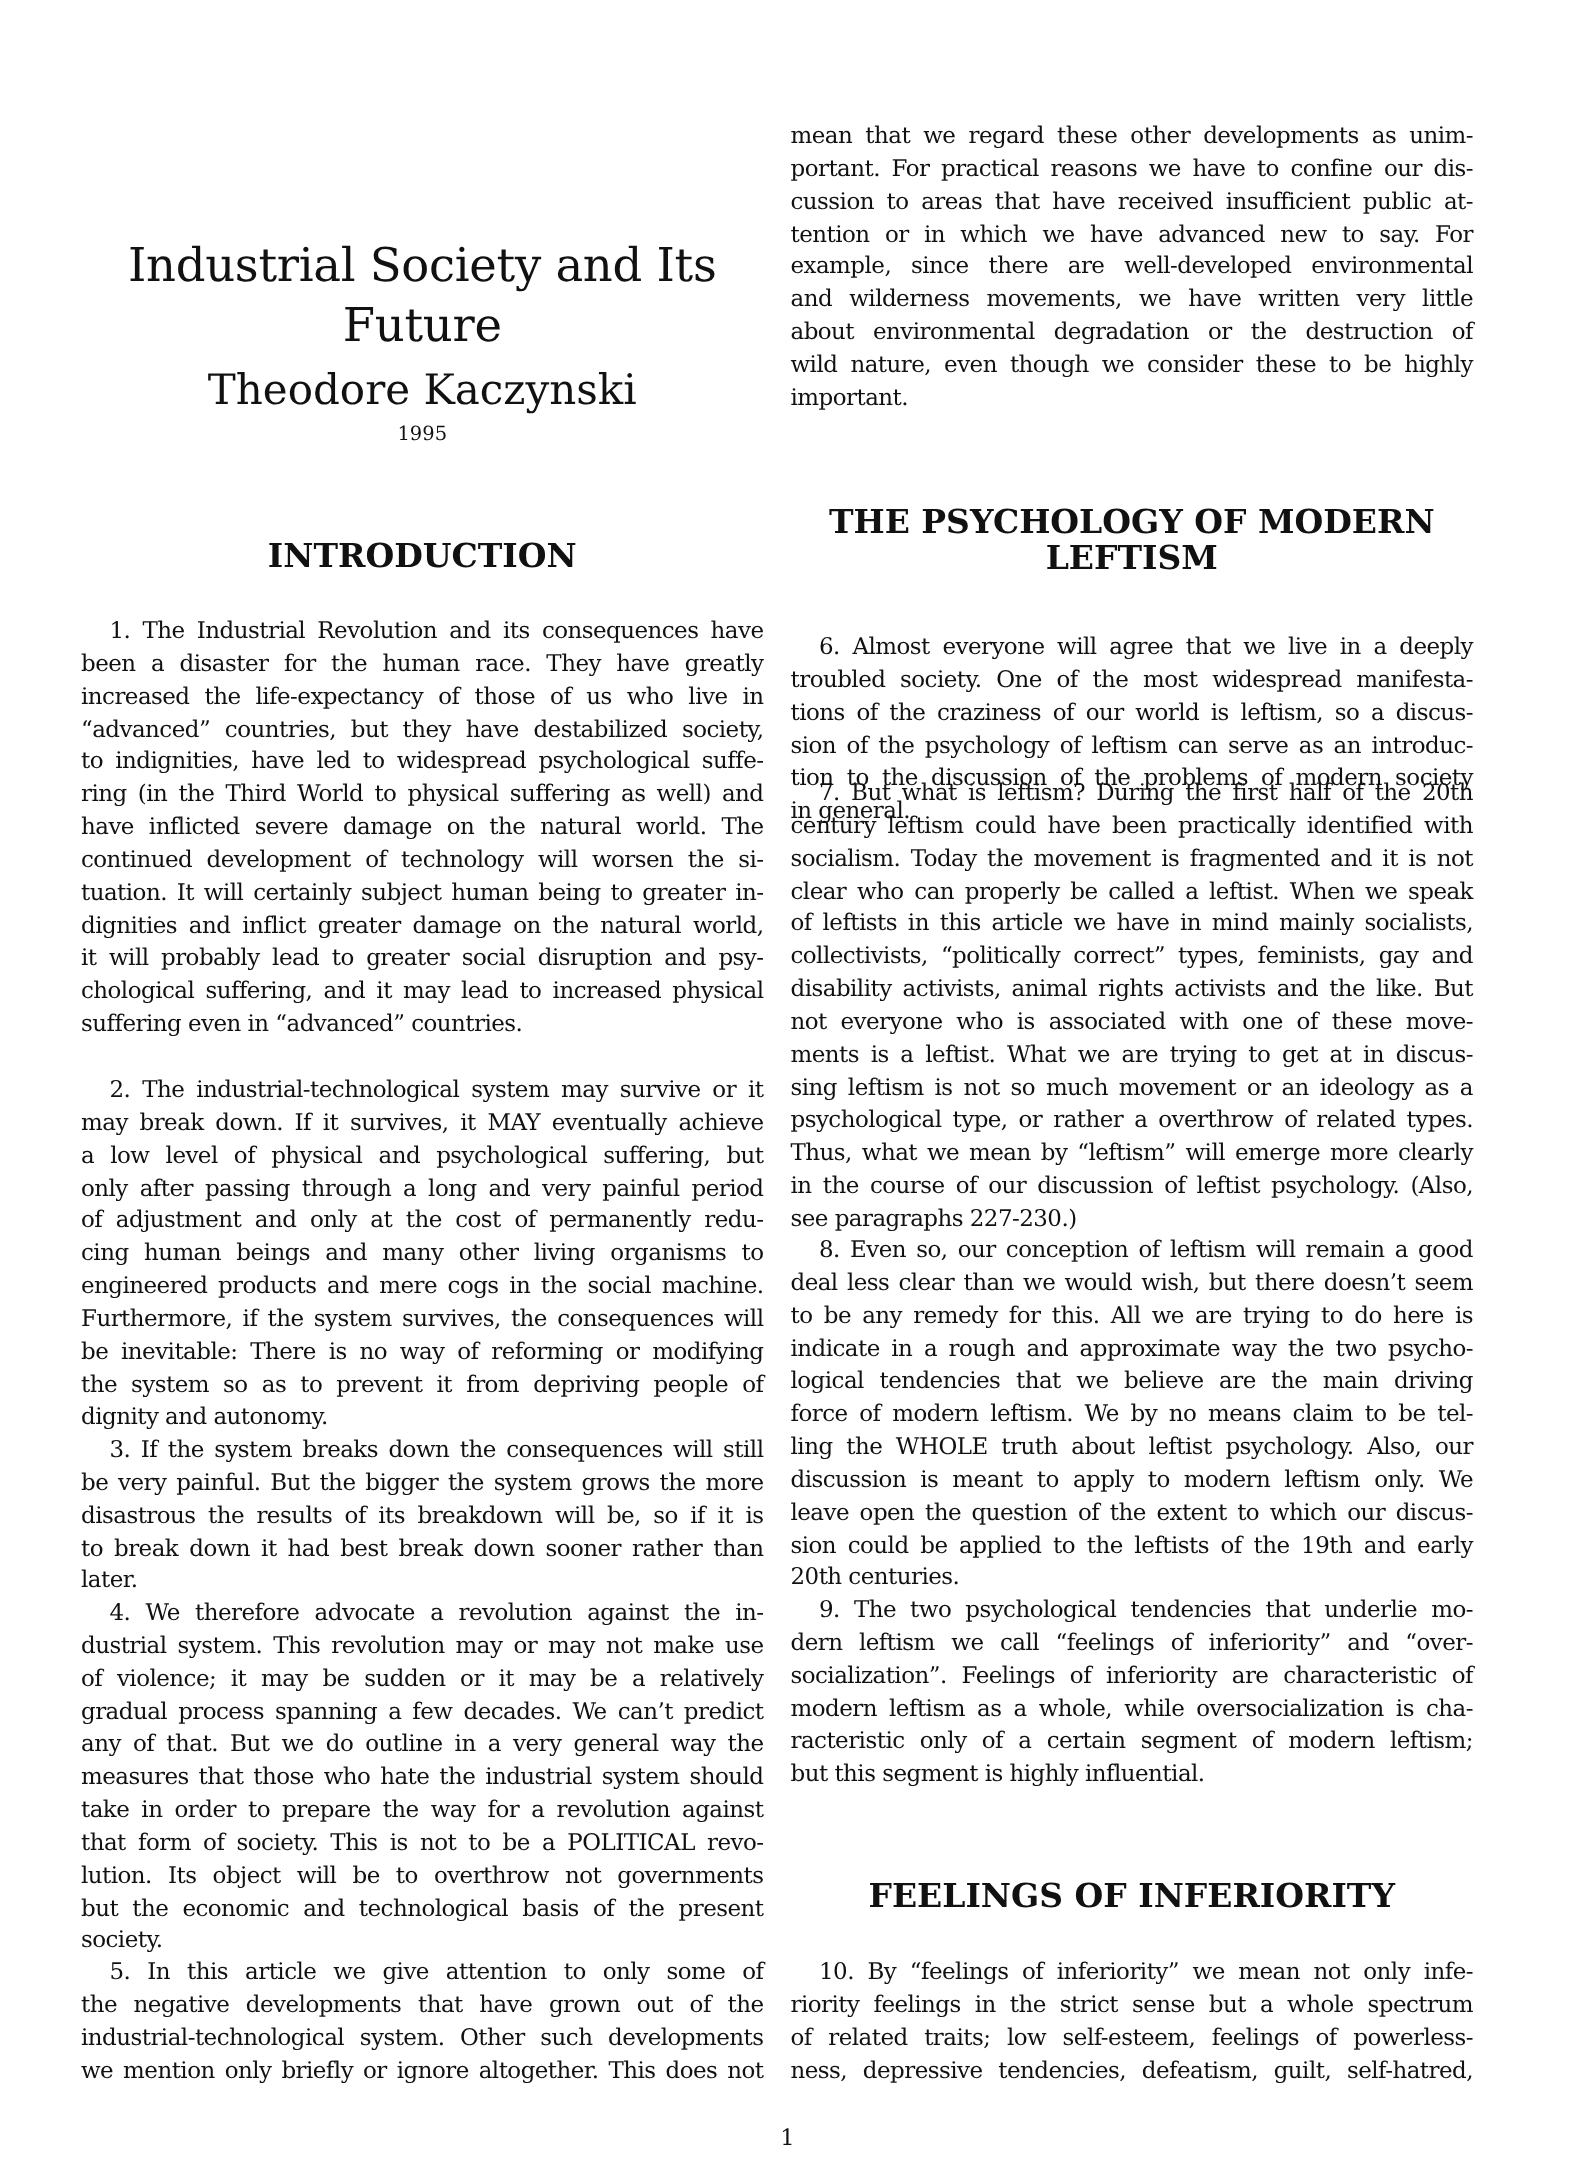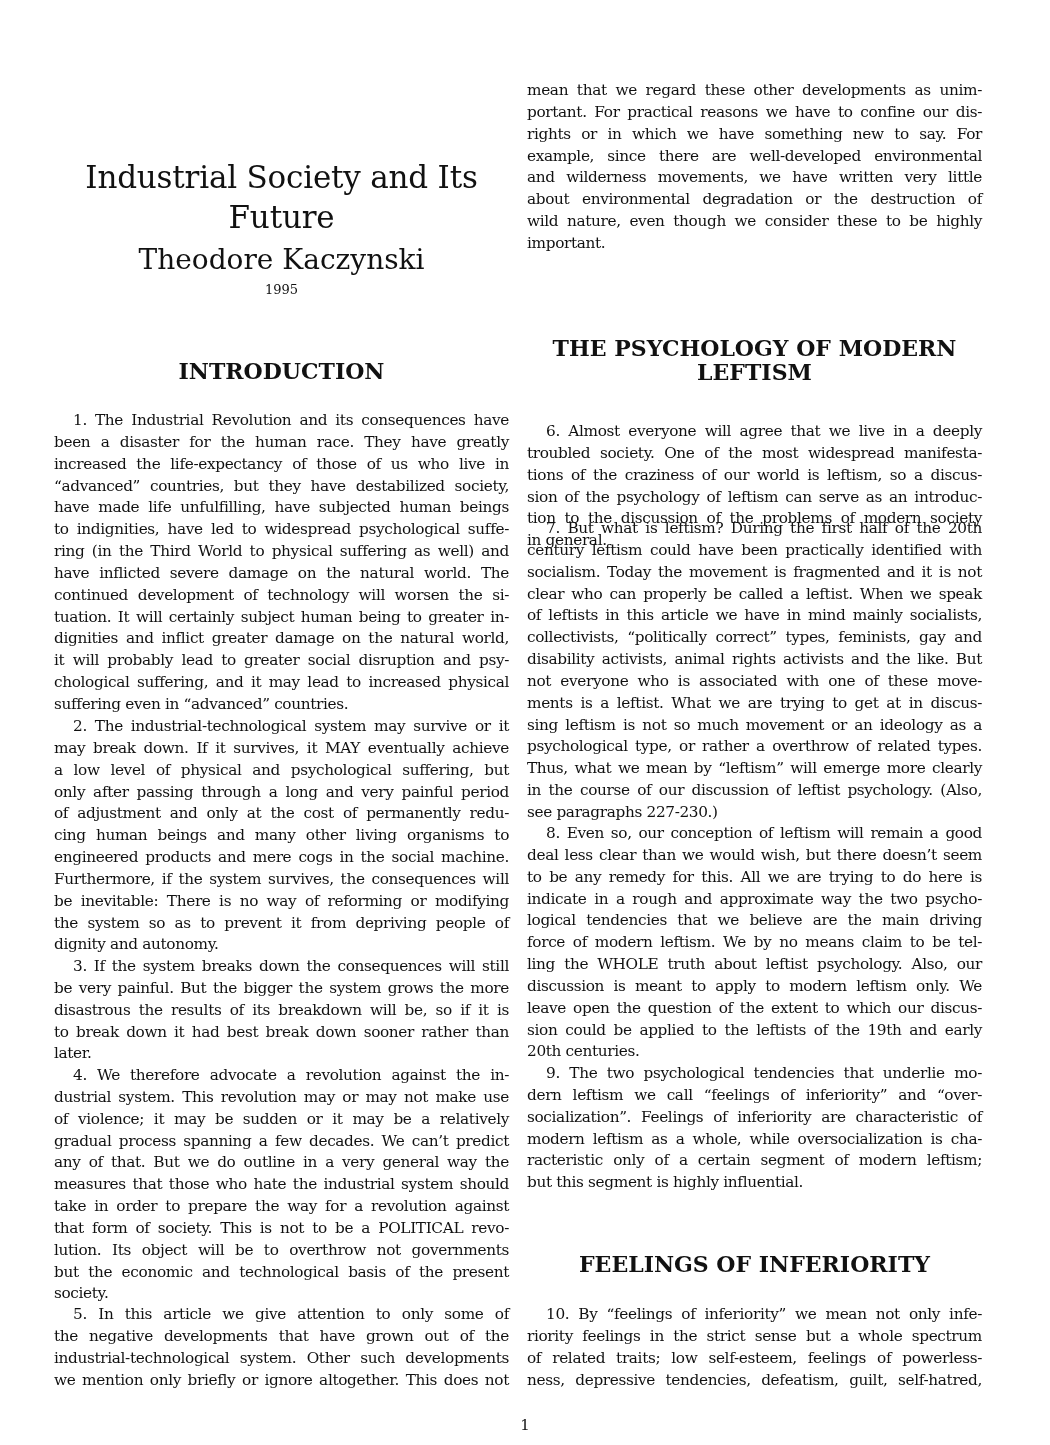--- a/index.html
+++ b/index.html
@@ -32,21 +32,20 @@
   <div class="doc-year">1995</div>
 </div>
 
 <h2 class="section-heading" style="left:54px; top:359px;">INTRODUCTION</h2>
 
 <div class="para" style="left:54px; top:410px;">
     <span class="line indent">1. The Industrial Revolution and its consequences have</span>
     <span class="line">been a disaster for the human race. They have greatly</span>
     <span class="line">increased the life-expectancy of those of us who live in</span>
     <span class="line">“advanced” countries, but they have destabilized society,</span>
-    <span class="line">have made life unfulfilling, have subjected human beings</span>
     <span class="line">to indignities, have led to widespread psychological suffe-</span>
     <span class="line">ring (in the Third World to physical suffering as well) and</span>
     <span class="line">have inflicted severe damage on the natural world. The</span>
     <span class="line">continued development of technology will worsen the si-</span>
     <span class="line">tuation. It will certainly subject human being to greater in-</span>
     <span class="line">dignities and inflict greater damage on the natural world,</span>
     <span class="line">it will probably lead to greater social disruption and psy-</span>
     <span class="line">chological suffering, and it may lead to increased physical</span>
     <span class="line last">suffering even in “advanced” countries.</span>
   </div>
@@ -86,21 +85,22 @@
 <div class="para" style="left:54px; top:1304px;">
     <span class="line indent">5. In this article we give attention to only some of</span>
     <span class="line">the negative developments that have grown out of the</span>
     <span class="line">industrial-technological system. Other such developments</span>
     <span class="line">we mention only briefly or ignore altogether. This does not</span>
   </div>
 
 <div class="para" style="left:527px; top:80px;">
     <span class="line">mean that we regard these other developments as unim-</span>
     <span class="line">portant. For practical reasons we have to confine our dis-</span>
-    <span class="line">rights or in which we have something new to say. For</span>
+    <span class="line">cussion to areas that have received insufficient public at-</span>
+    <span class="line">tention or in which we have advanced new to say. For</span>
     <span class="line">example, since there are well-developed environmental</span>
     <span class="line">and wilderness movements, we have written very little</span>
     <span class="line">about environmental degradation or the destruction of</span>
     <span class="line">wild nature, even though we consider these to be highly</span>
     <span class="line last">important.</span>
   </div>
 
 <h2 class="section-heading" style="left:527px; top:336px;">THE PSYCHOLOGY OF MODERN LEFTISM</h2>
 
 <div class="para" style="left:527px; top:387px;margin-top:34px;">

